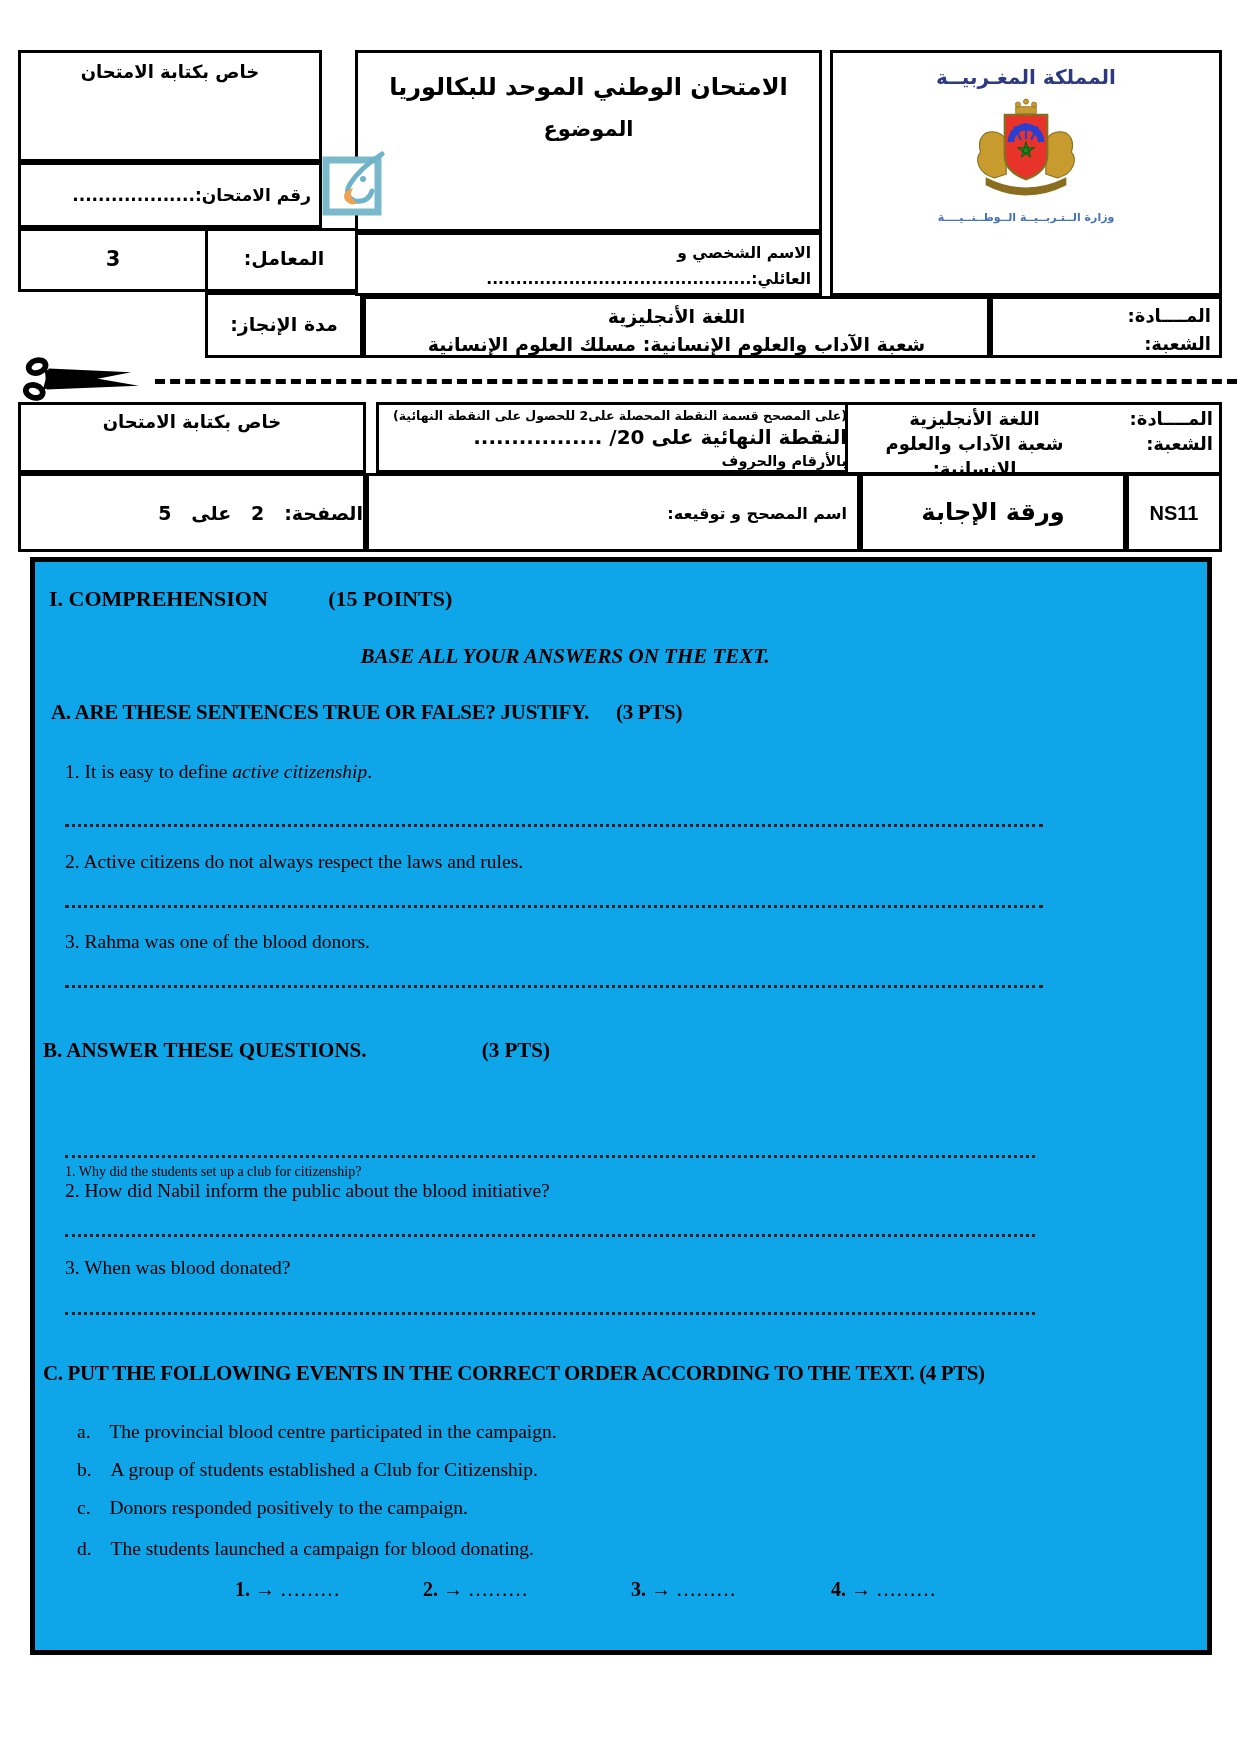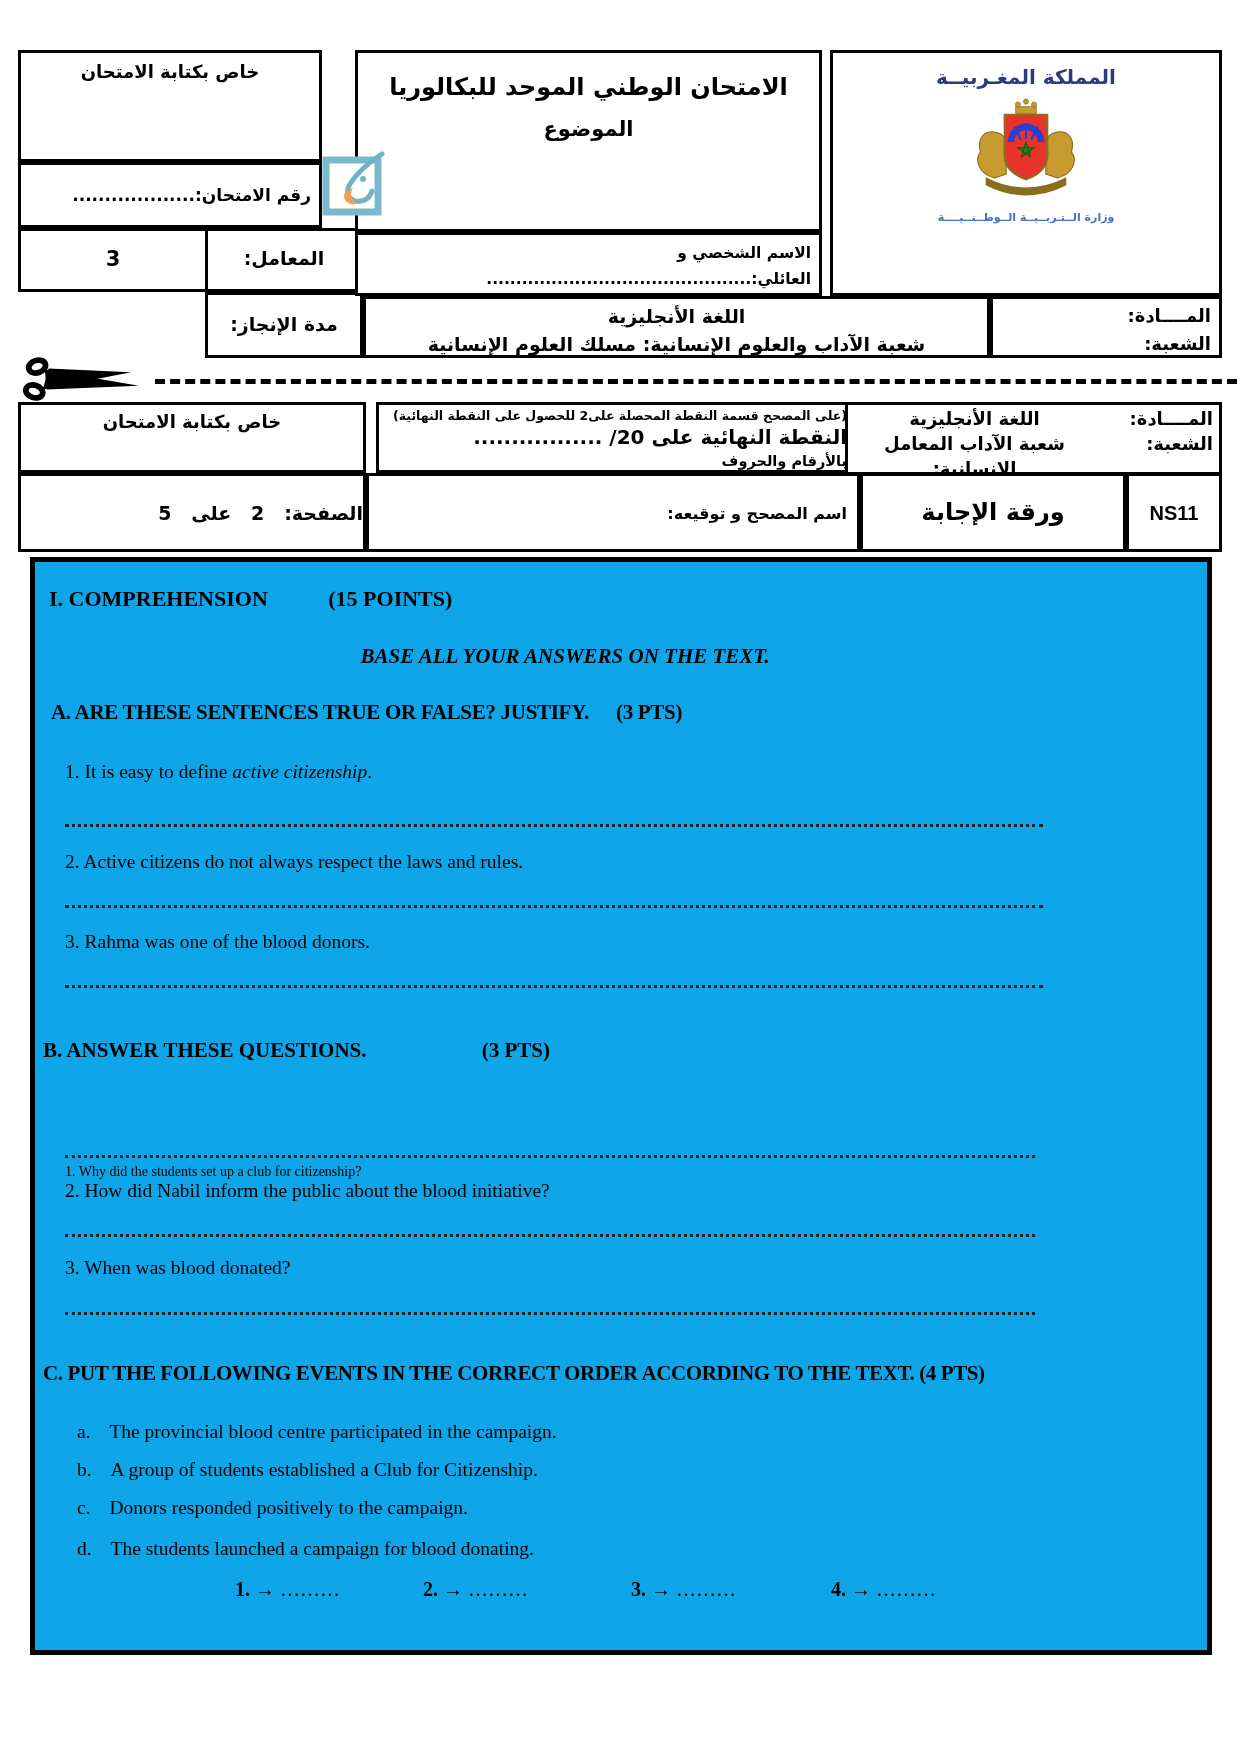--- a/index.html
+++ b/index.html
@@ -124,21 +124,21 @@
     <span>اسم المصحح و توقيعه:</span>
   </div>
 
   <div class="cell ar" style="left:845px;top:402px;width:377px;height:73px;font-size:18px;line-height:25px;padding:1px 6px 0 6px;">
     <div class="flexrow">
       <span class="lbl">المــــادة:</span>
       <span class="val">اللغة الأنجليزية</span>
     </div>
     <div class="flexrow">
       <span class="lbl">الشعبة:</span>
-      <span class="val">شعبة الآداب المعامل الإنسانية:</span>
+      <span class="val">شعبة الآداب والعلوم الإنسانية:</span>
     </div>
     <div class="center">مسلك  العلوم الإنسانية</div>
   </div>
 
   <div class="cell ar center" style="left:860px;top:473px;width:266px;height:79px;font-size:24px;padding-top:22px;">
     <span>ورقة الإجابة</span>
   </div>
   <div class="cell center" style="left:1126px;top:473px;width:96px;height:79px;font-family:'Liberation Sans',sans-serif;font-weight:bold;font-size:20px;padding-top:26px;">
     <span>NS11</span>
   </div>

